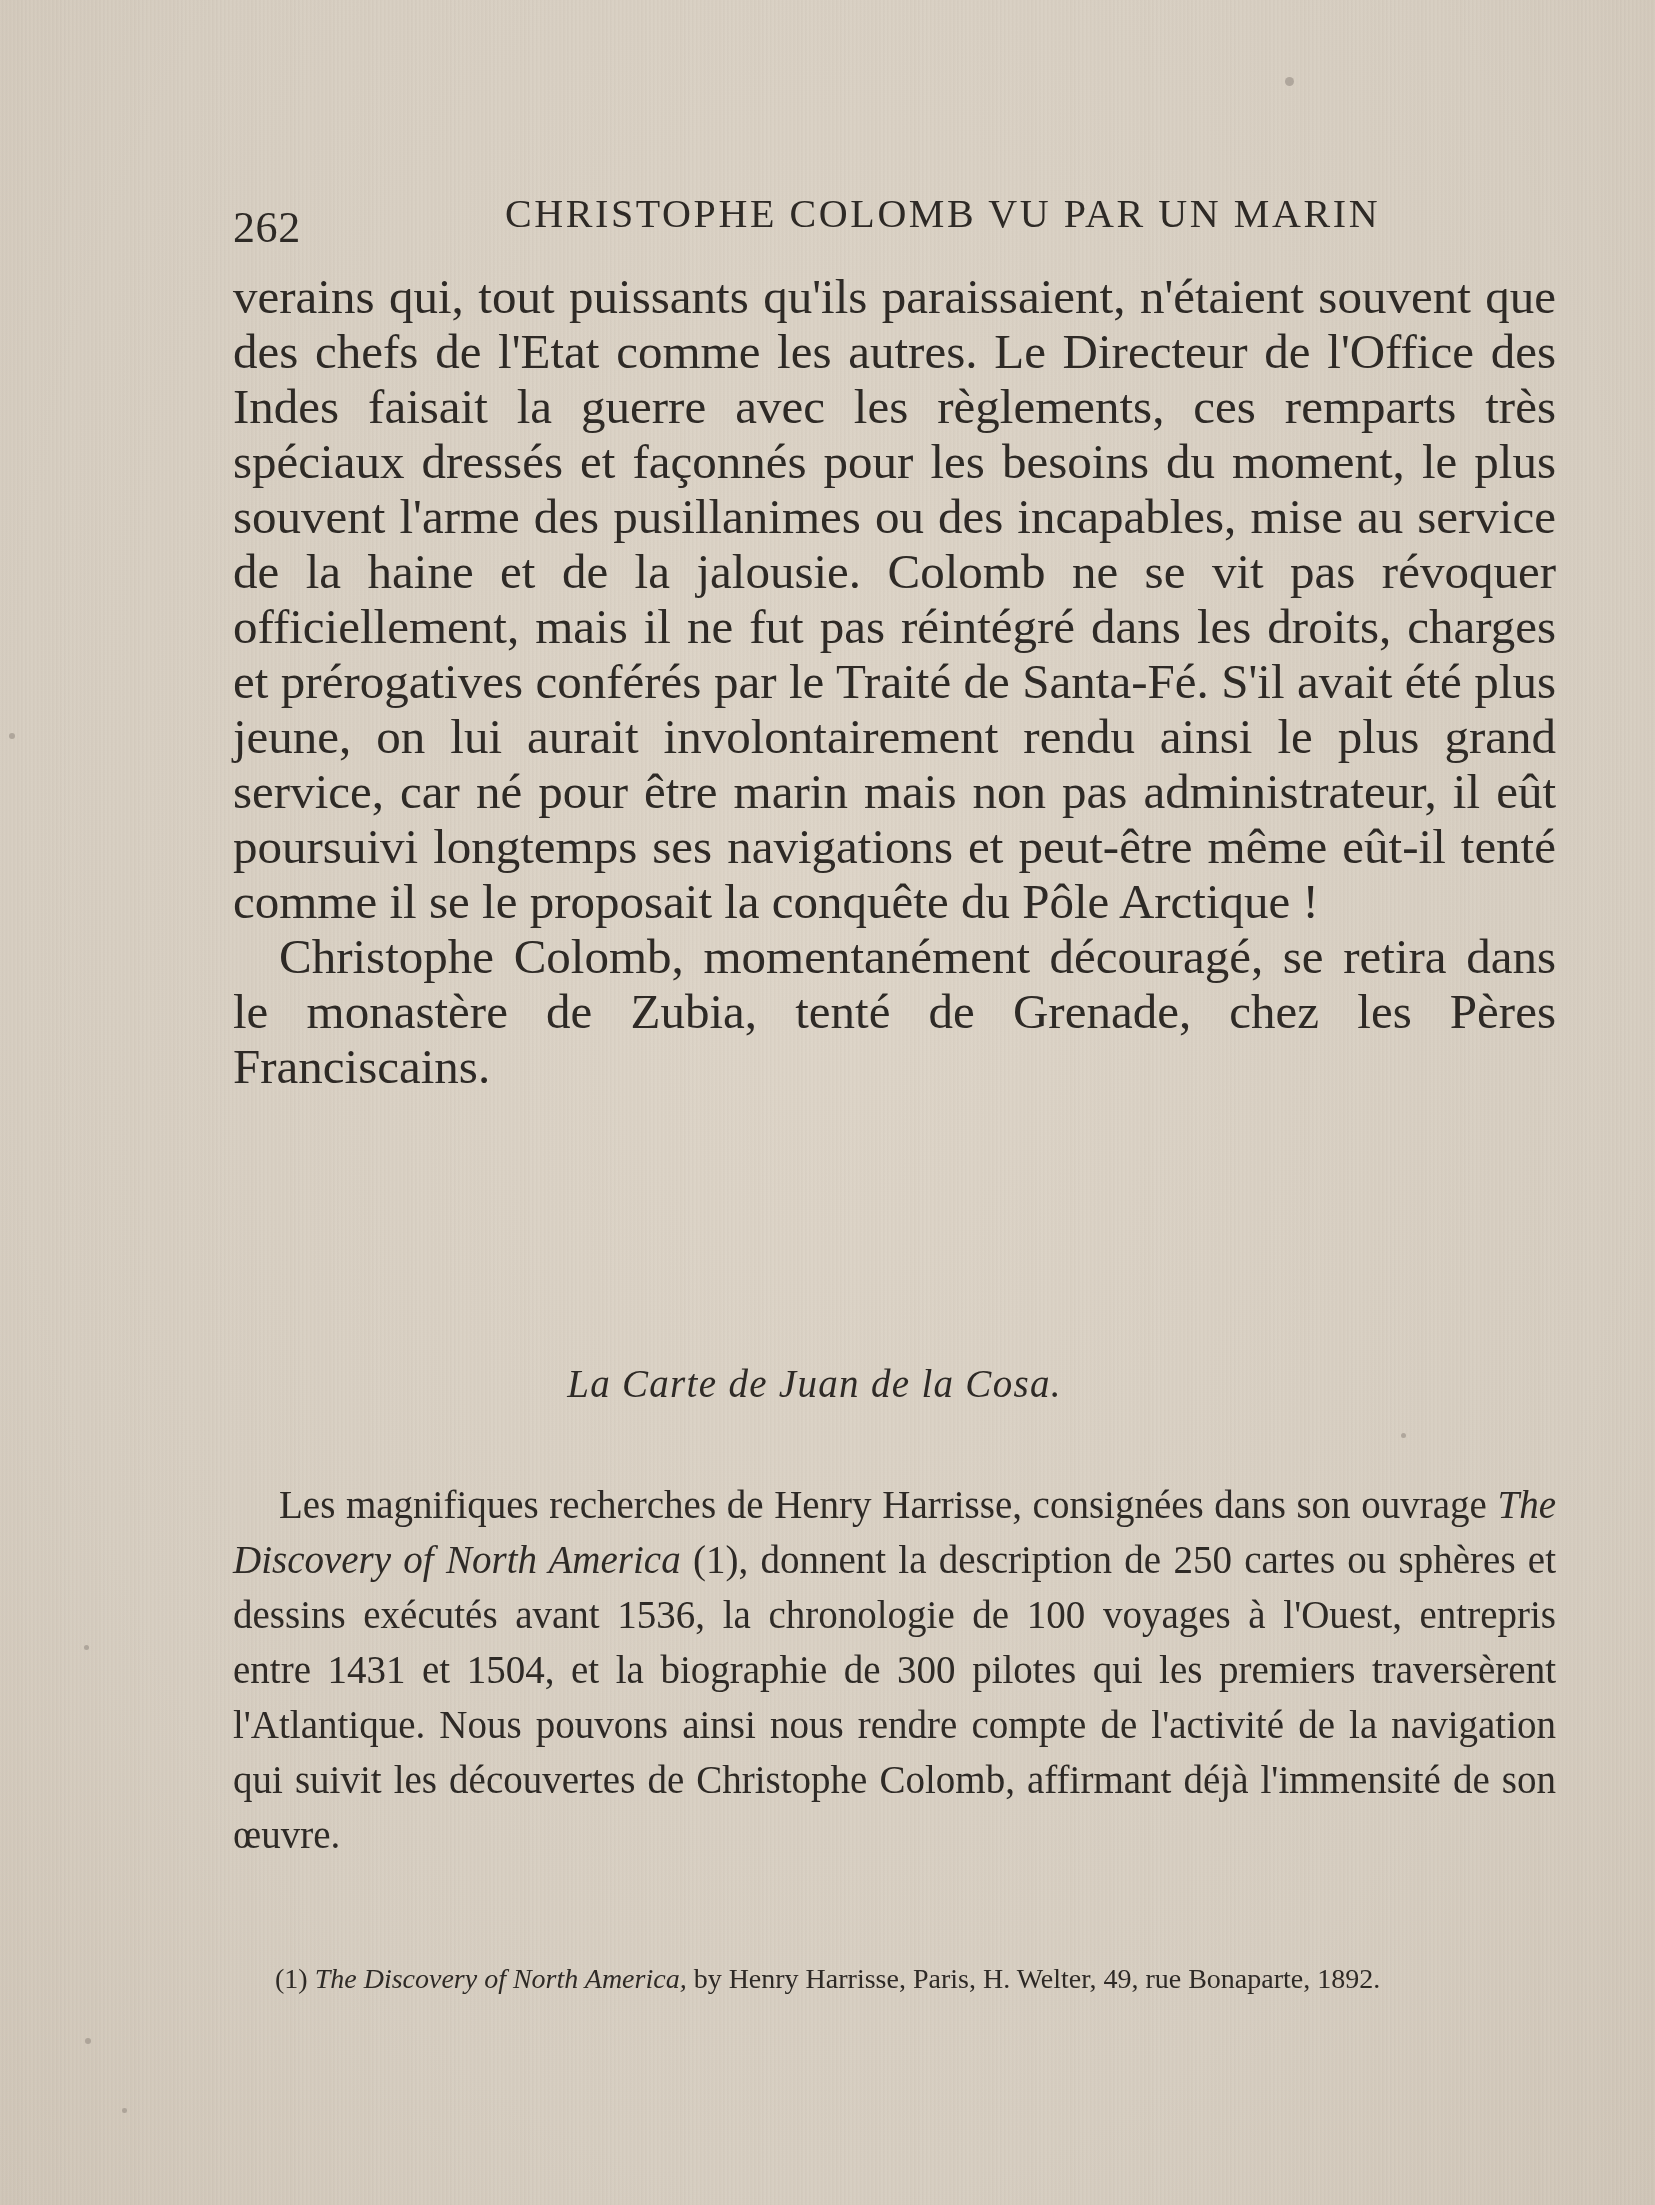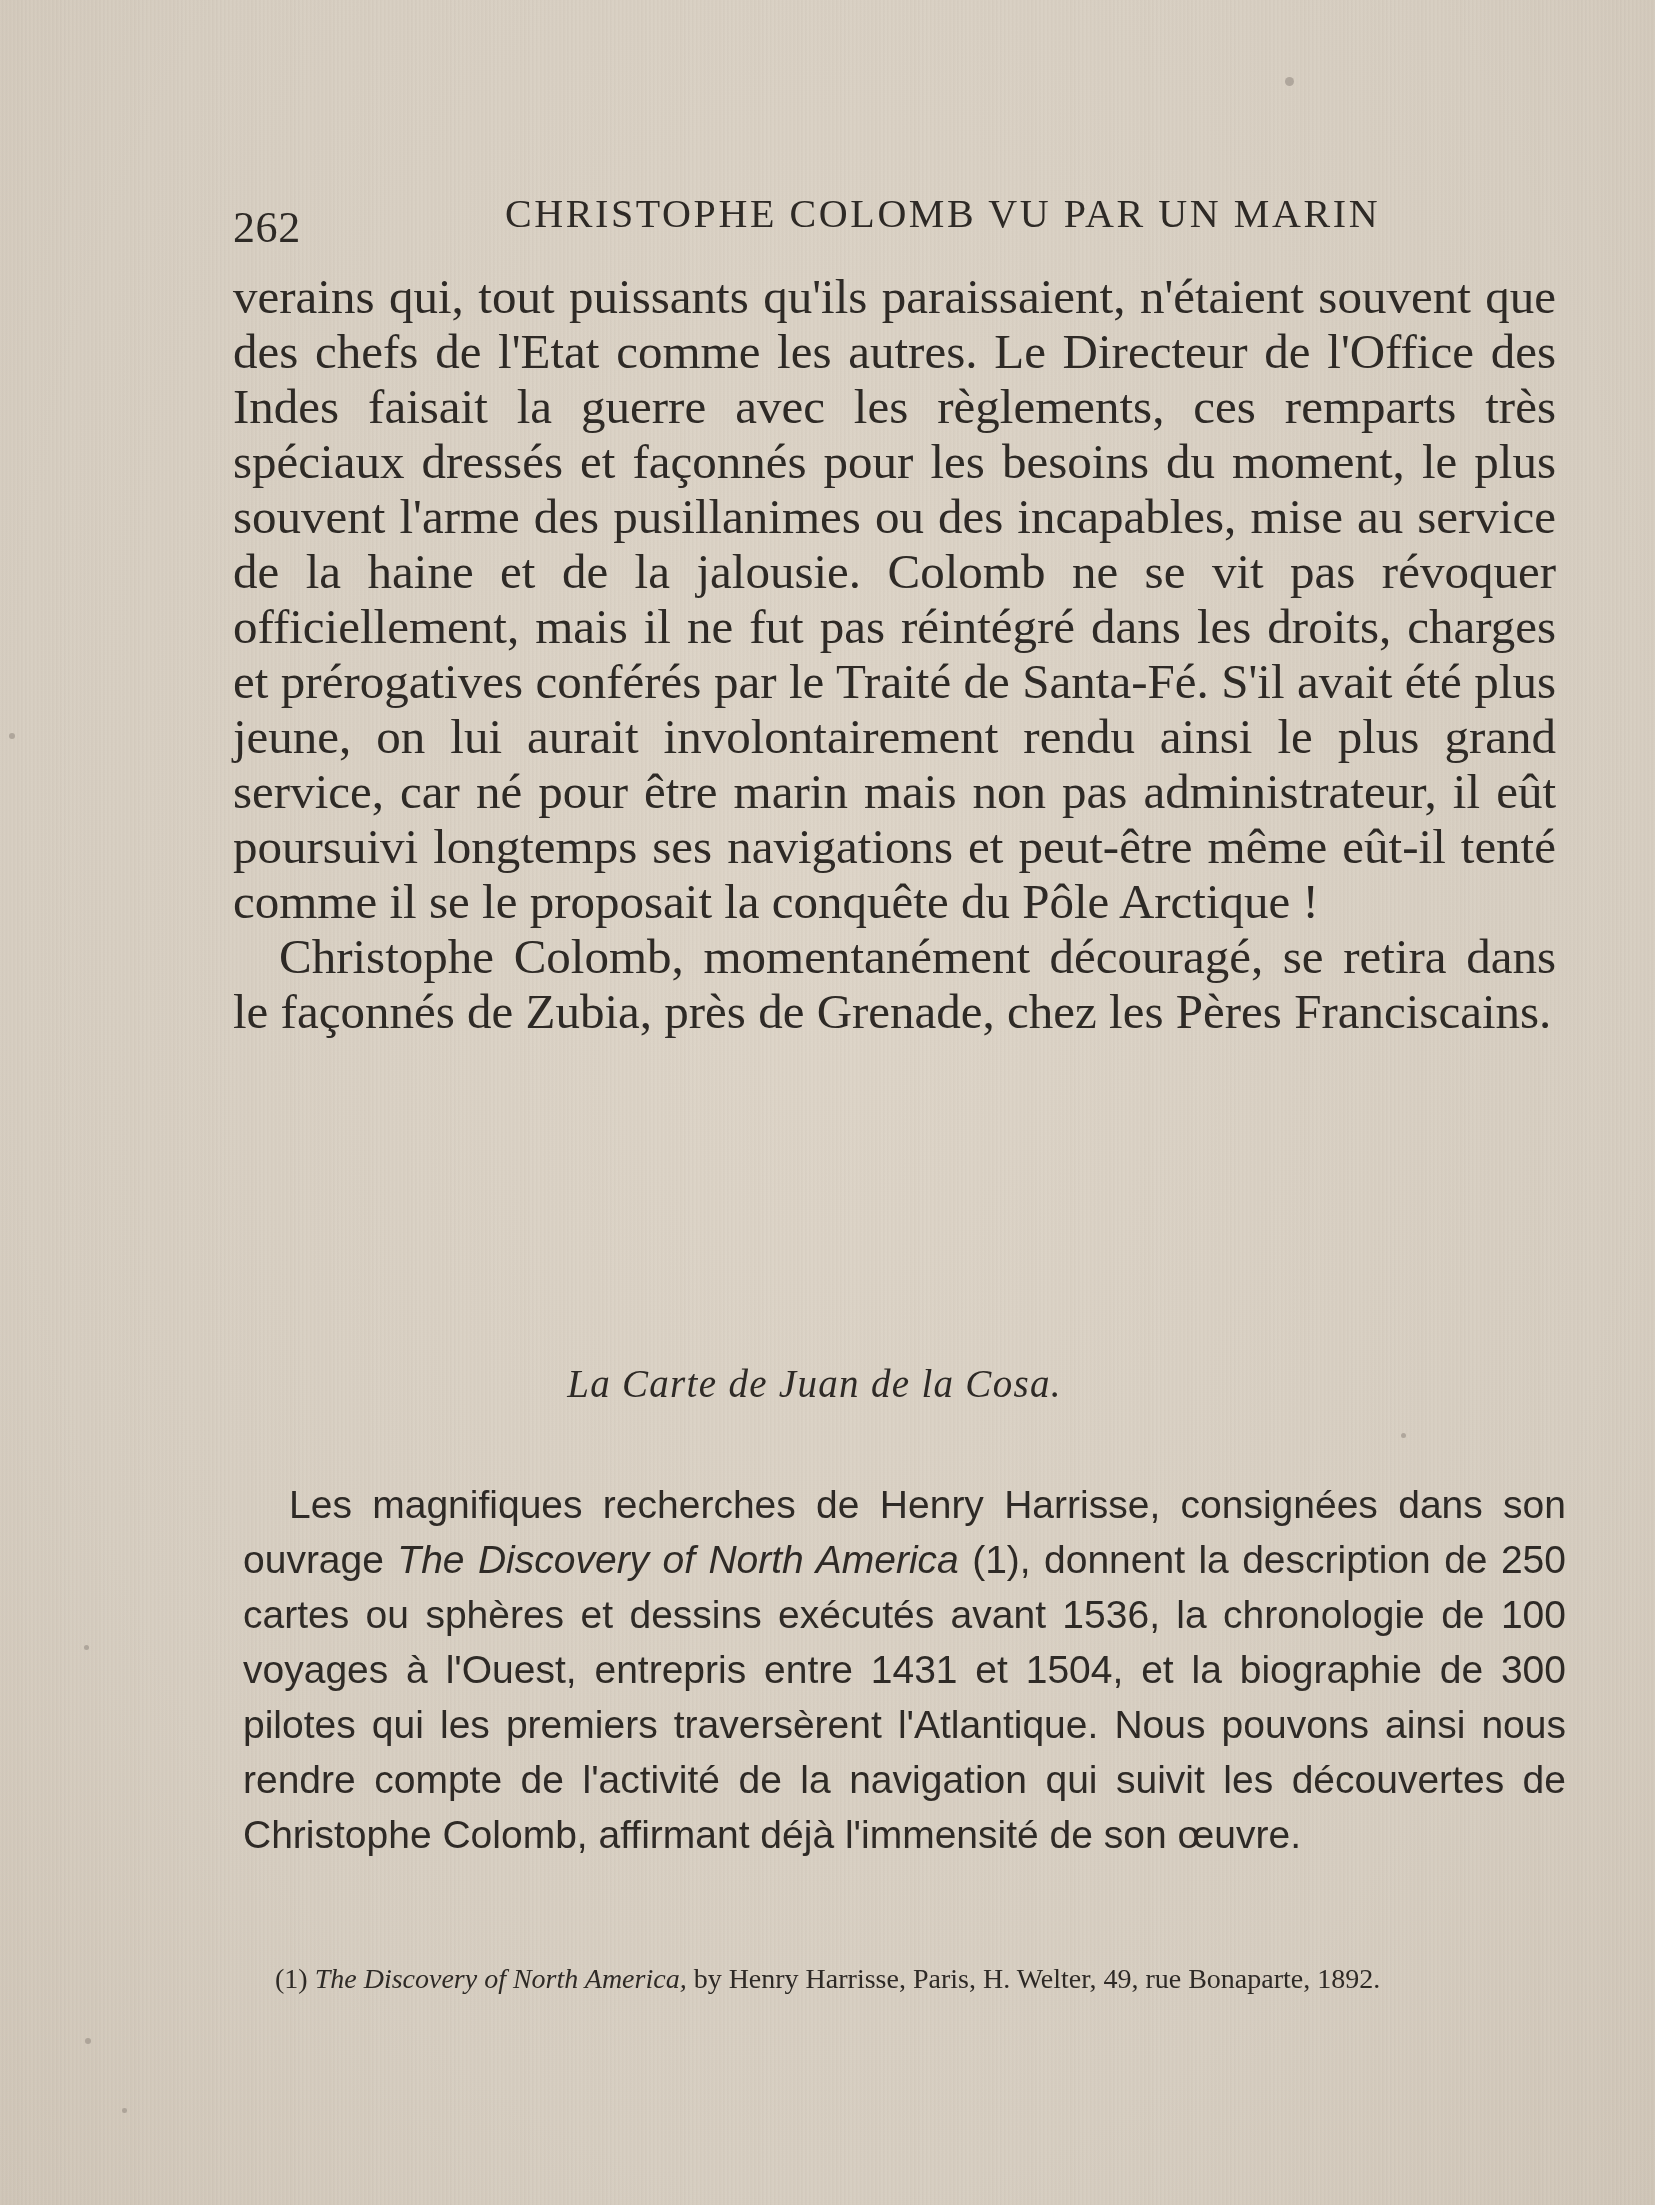--- a/index.html
+++ b/index.html
@@ -70,23 +70,23 @@
       width: 1163px;
       text-align: center;
       font-family: "Liberation Serif", serif;
       font-style: italic;
       font-size: 39px;
       letter-spacing: 1.3px;
     }
     .body-text-2 {
       position: absolute;
       top: 1477px;
-      left: 10px;
+      left: 0;
       width: 1323px;
-      font-family: Liberation Sans, sans-serif;
+      font-family: Liberation Serif, serif;
       font-size: 39px;
       line-height: 55px;
       text-align: justify;
     }
     .body-text-2 p {
       margin: 0;
       text-indent: 46px;
     }
     .footnote {
       position: absolute;
@@ -115,21 +115,21 @@
 
 <div class="page">
 
   <div class="running-head">
     <span class="page-number">262</span>
     <span class="header-title">CHRISTOPHE COLOMB VU PAR UN MARIN</span>
   </div>
 
   <div class="body-text">
     <p>verains qui, tout puissants qu'ils paraissaient, n'étaient souvent que des chefs de l'Etat comme les autres. Le Directeur de l'Office des Indes faisait la guerre avec les règlements, ces remparts très spéciaux dressés et façonnés pour les besoins du moment, le plus souvent l'arme des pusillanimes ou des incapables, mise au service de la haine et de la jalousie. Colomb ne se vit pas révoquer officiellement, mais il ne fut pas réintégré dans les droits, charges et prérogatives conférés par le Traité de Santa-Fé. S'il avait été plus jeune, on lui aurait involontairement rendu ainsi le plus grand service, car né pour être marin mais non pas administrateur, il eût poursuivi longtemps ses navigations et peut-être même eût-il tenté comme il se le proposait la conquête du Pôle Arctique !</p>
-    <p class="indent">Christophe Colomb, momentanément découragé, se retira dans le façonnés de Zubia, près de Grenade, chez les Pères Franciscains.</p>
+    <p class="indent">Christophe Colomb, momentanément découragé, se retira dans le monastère de Zubia, tenté de Grenade, chez les Pères Franciscains.</p>
   </div>
 
   <div class="section-heading">La Carte de Juan de la Cosa.</div>
 
   <div class="body-text-2">
     <p><span>Les magnifiques recherches de Henry Harrisse, consignées dans son ouvrage </span><em>The Discovery of North America</em><span> (1), donnent la description de 250 cartes ou sphères et dessins exécutés avant 1536, la chronologie de 100 voyages à l'Ouest, entrepris entre 1431 et 1504, et la biographie de 300 pilotes qui les premiers traversèrent l'Atlantique. Nous pouvons ainsi nous rendre compte de l'activité de la navigation qui suivit les découvertes de Christophe Colomb, affirmant déjà l'immensité de son œuvre.</span></p>
   </div>
 
   <div class="footnote">
     <p><span>(1) </span><em>The Discovery of North America,</em><span> by Henry Harrisse, Paris, H. Welter, 49, rue Bonaparte, 1892.</span></p>

